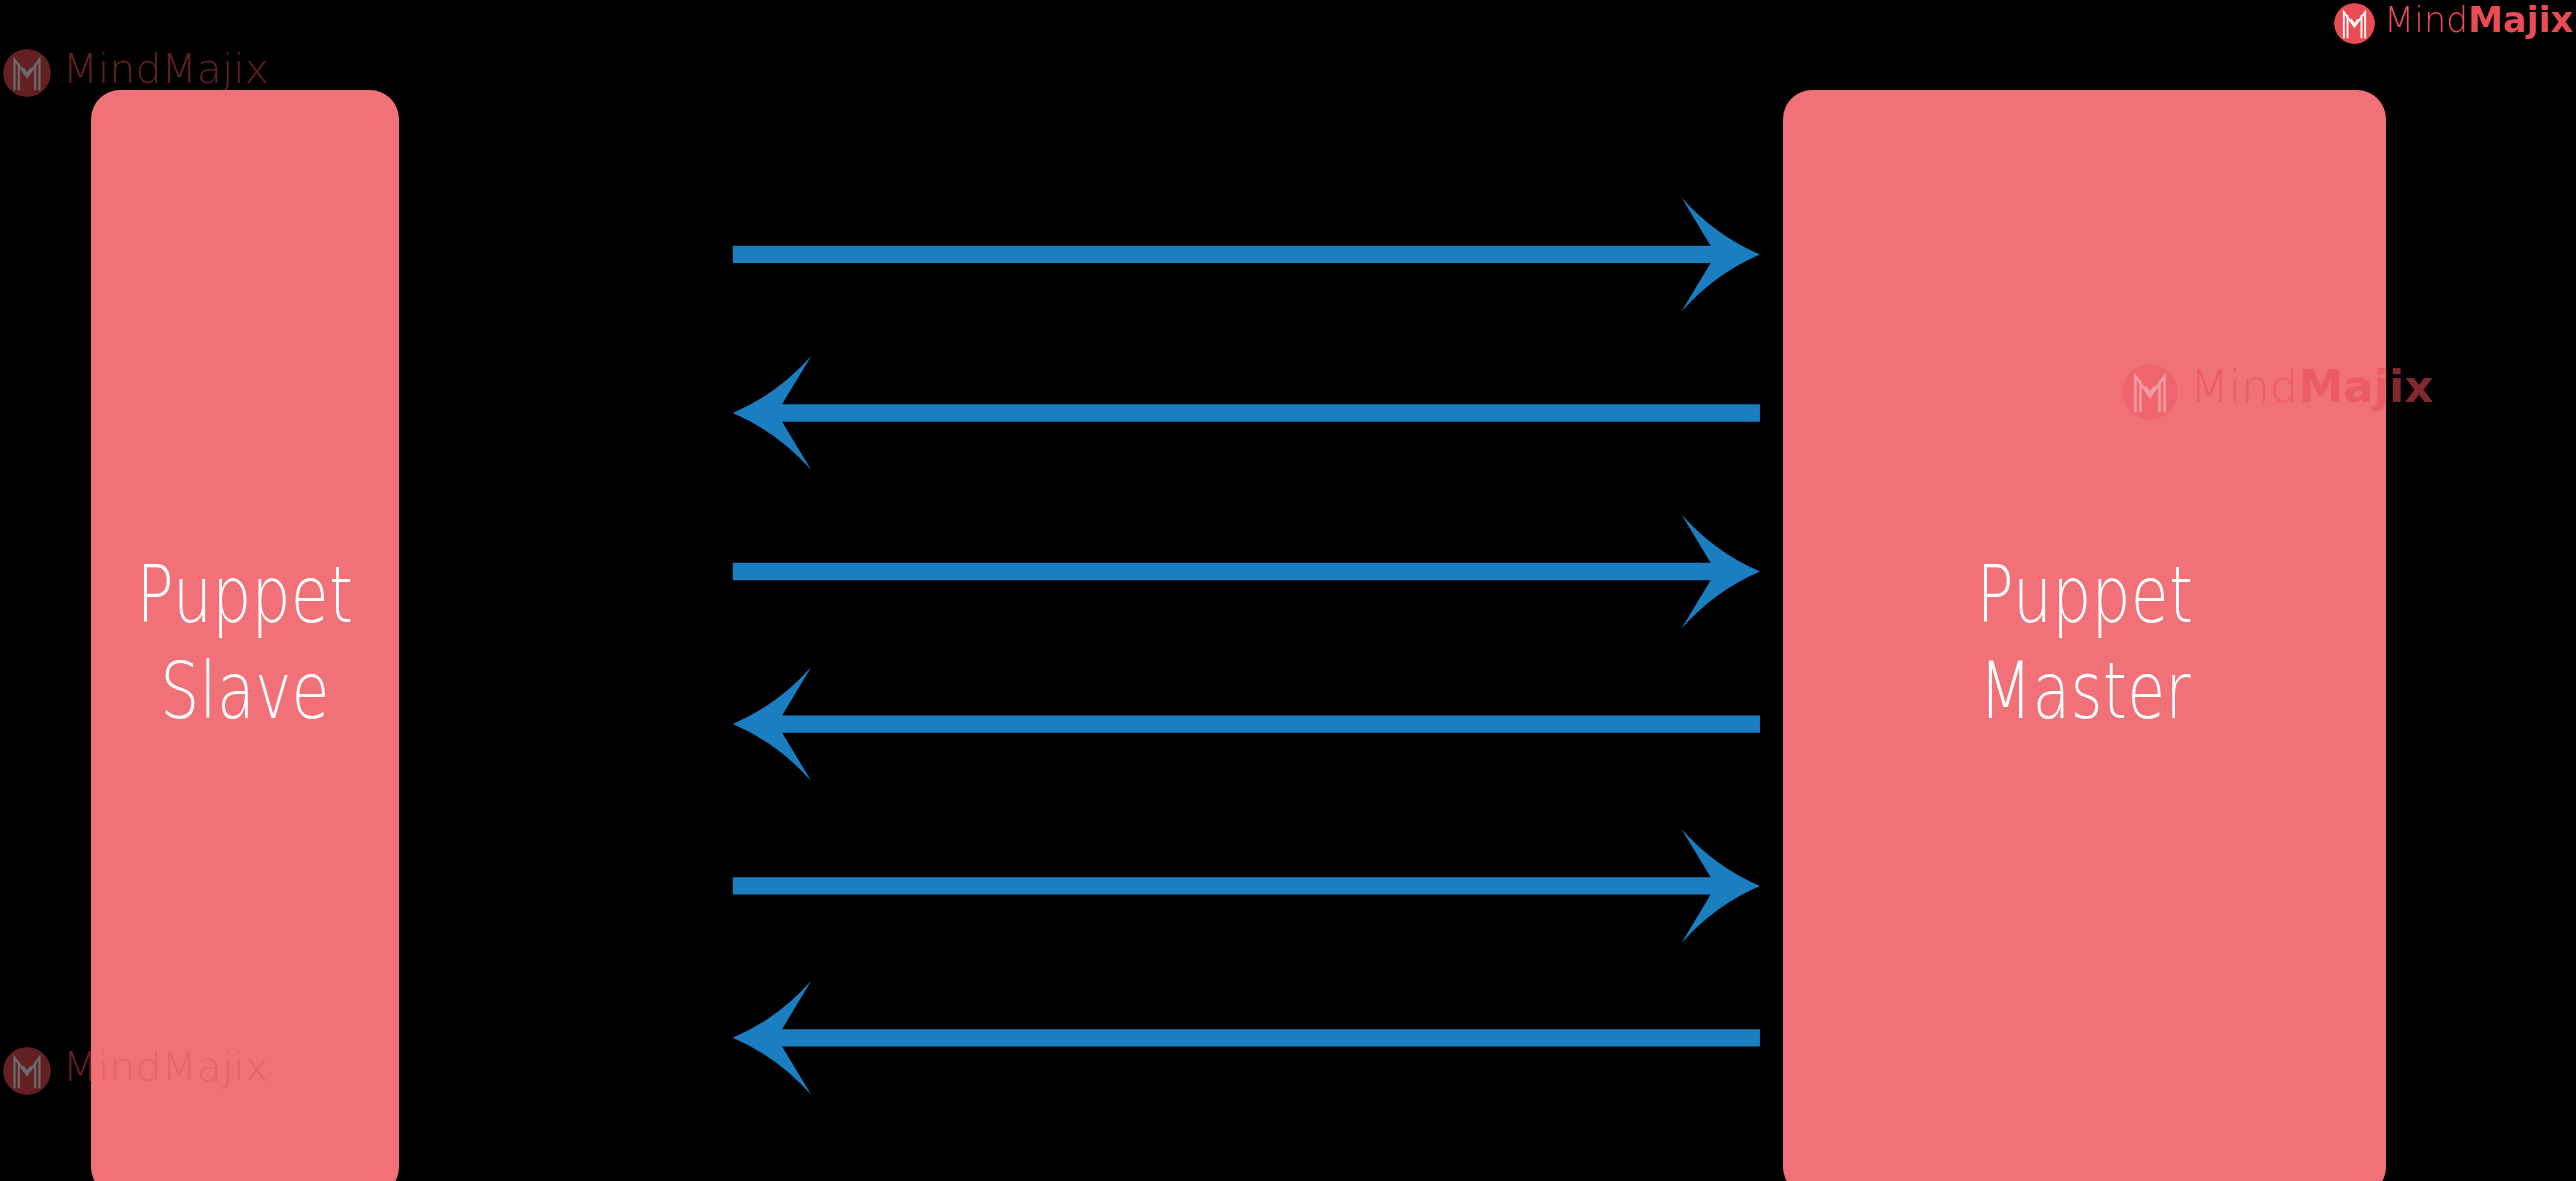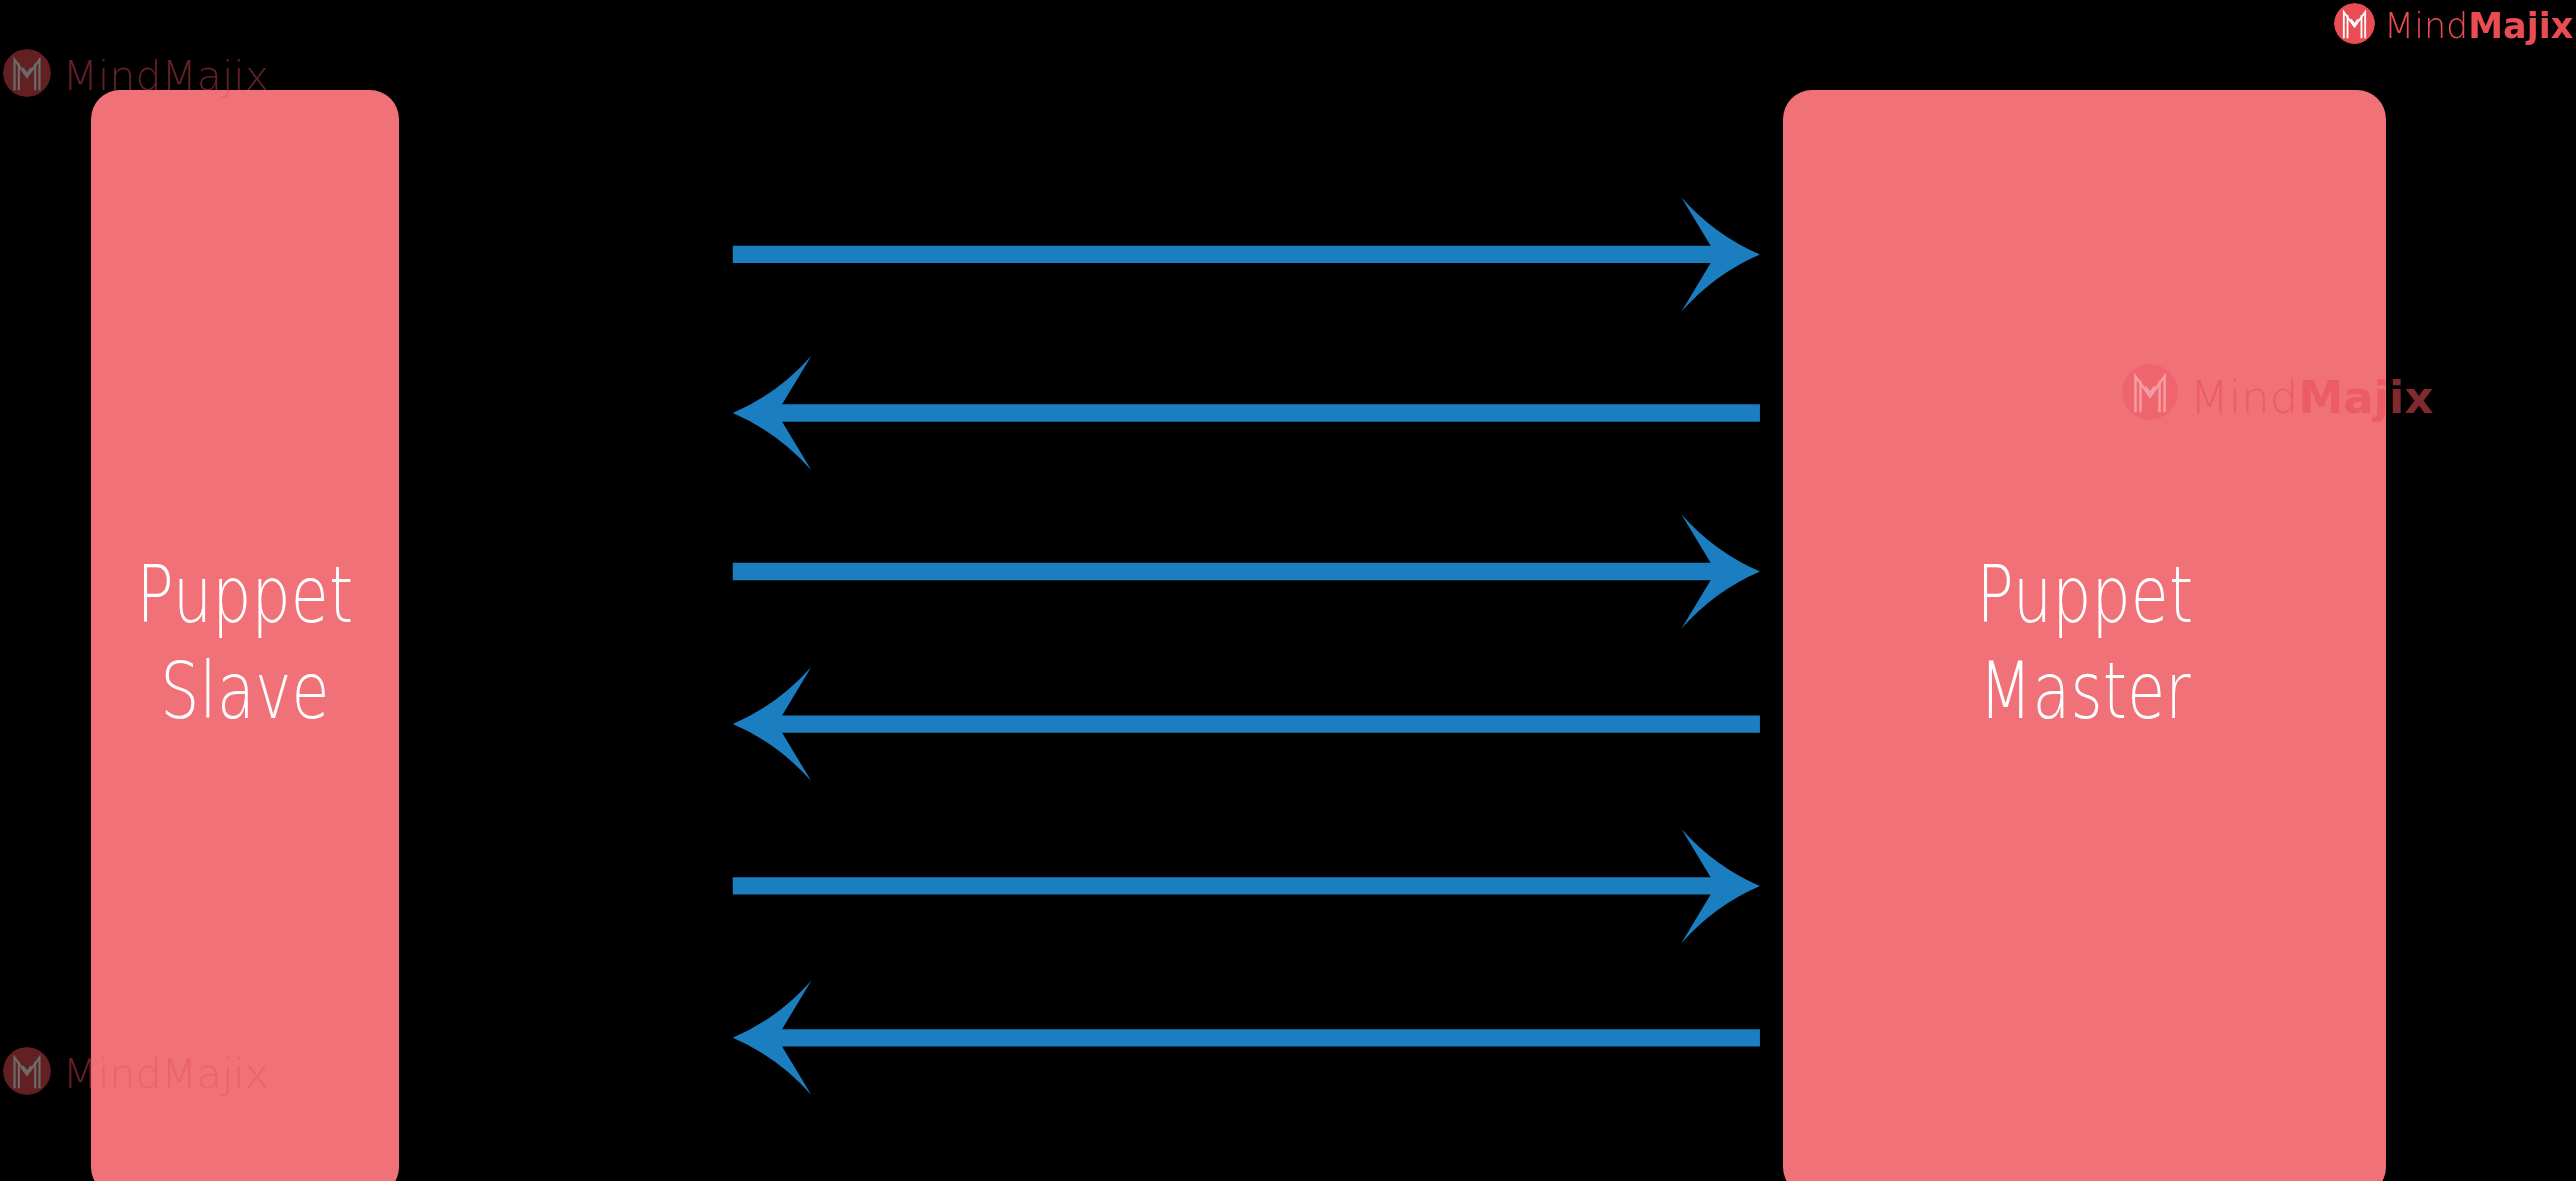--- a/index.html
+++ b/index.html
@@ -49,21 +49,21 @@
   .arrow-svg {
     position: absolute;
     overflow: visible;
   }
   .arrow-shape { fill: #1a7ec0; }
 
   
   .wm {
     position: absolute;
     display: flex;
-    align-items: flex-end;
+    align-items: flex-start;
     gap: 12px;
     white-space: nowrap;
     pointer-events: none;
   }
   .wm-badge {
     border-radius: 50%;
     display: block;
     flex: none;
   }
   .wm-text {

